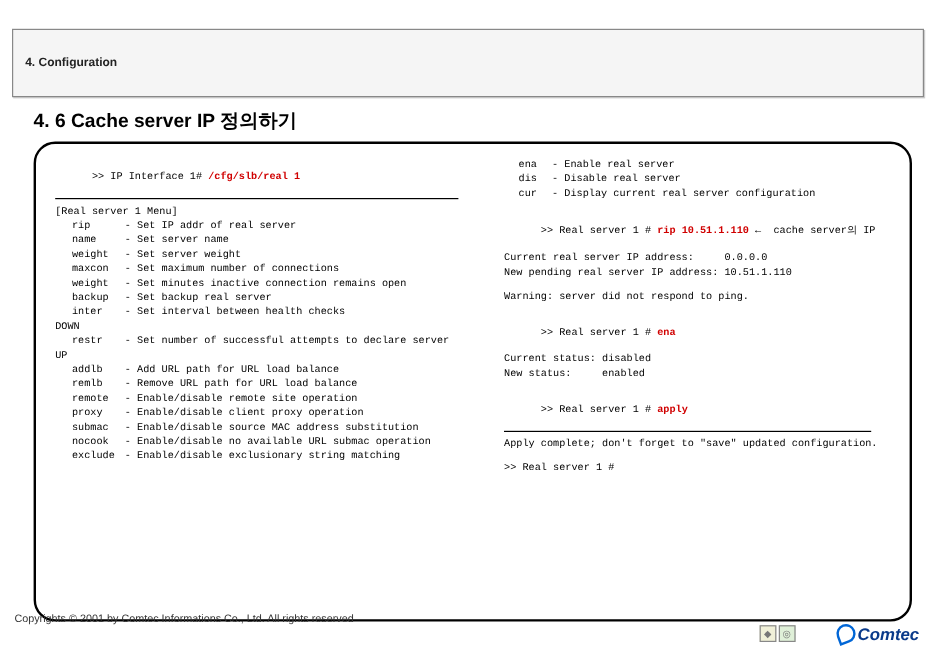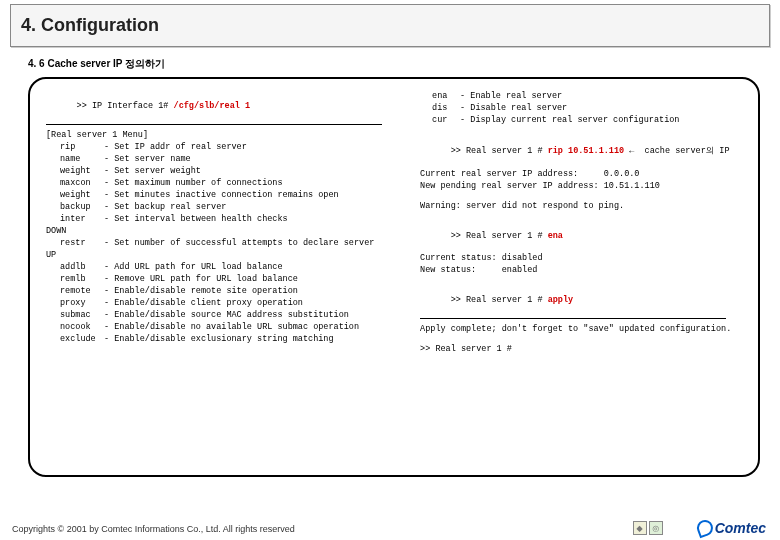--- a/index.html
+++ b/index.html
@@ -1,31 +1,31 @@
 <!DOCTYPE html>
 <html><head>
 <meta charset="utf-8">
 <style>
   * { margin: 0; padding: 0; box-sizing: border-box; }
   body { width: 780px; height: 540px; background: #fff; font-family: Arial, "Malgun Gothic", sans-serif; position: relative; }
-  .title-bar { margin: 4px 10px 0 10px; border: 1px solid #888; background: #f5f5f5; padding: 10px 10px; font-size: 18px; font-weight: bold; color: #222; box-shadow: 1px 1px 0 #ccc; }
-  .subtitle { margin: 10px 0 6px 28px; font-size: 10px; font-weight: bold; color: #000; }
+  .title-bar { margin: 24px 10px 0 10px; border: 1px solid #888; background: #f5f5f5; padding: 22px 10px; font-size: 10px; font-weight: bold; color: #222; box-shadow: 1px 1px 0 #ccc; }
+  .subtitle { margin: 10px 0 6px 28px; font-size: 16px; font-weight: bold; color: #000; }
   .content-box { margin: 2px 20px 0 28px; border: 2px solid #000; border-radius: 18px; height: 400px; padding: 12px 16px; font-family: "Courier New", monospace; font-size: 8.5px; color: #000; display: flex; }
   .left-col { flex: 1.1; padding-right: 10px; }
   .right-col { flex: 1; padding-left: 10px; }
   .line { margin-bottom: 2px; white-space: pre; }
   .rule { border: none; border-top: 1px solid #000; margin: 3px 0 5px 0; width: 95%; }
   .red { color: #d00000; font-weight: bold; margin-top: 48px; }
   .menu-row { display: flex; margin-bottom: 2px; }
   .menu-key { width: 58px; padding-left: 14px; }
   .menu-desc { flex: 1; }
   .short-left { padding-left: 0; }
   .rmenu-row { display: flex; margin-bottom: 2px; }
   .rmenu-key { width: 40px; text-align: left; padding-left: 12px; }
-  .footer { position: absolute; bottom: 6px; left: 12px; font-size: 9px; color: #333; margin-top: 40px; }
+  .footer { position: absolute; bottom: 20px; left: 12px; font-size: 9px; color: #333; margin-top: 40px; }
   .logo-area { position: absolute; bottom: 4px; right: 14px; display: flex; align-items: center; gap: 6px; }
   .logo-icons { display: flex; gap: 2px; }
   .logo-icon { width: 14px; height: 14px; border: 1px solid #888; background: #f0f0d8; display: flex; align-items: center; justify-content: center; font-size: 8px; color: #777; }
   .logo-icon.g { background: #dff0d8; }
   .logo-text { display: flex; align-items: center; gap: 2px; padding-left: 28px; }
   .swirl { width: 16px; height: 16px; border: 2px solid #0066d6; border-radius: 50% 50% 50% 0; transform: rotate(-20deg); }
   .brand { font-size: 14px; font-weight: bold; font-style: italic; color: #0a3a8a; }
   .spacer { height: 8px; }
 </style>
 </head>

